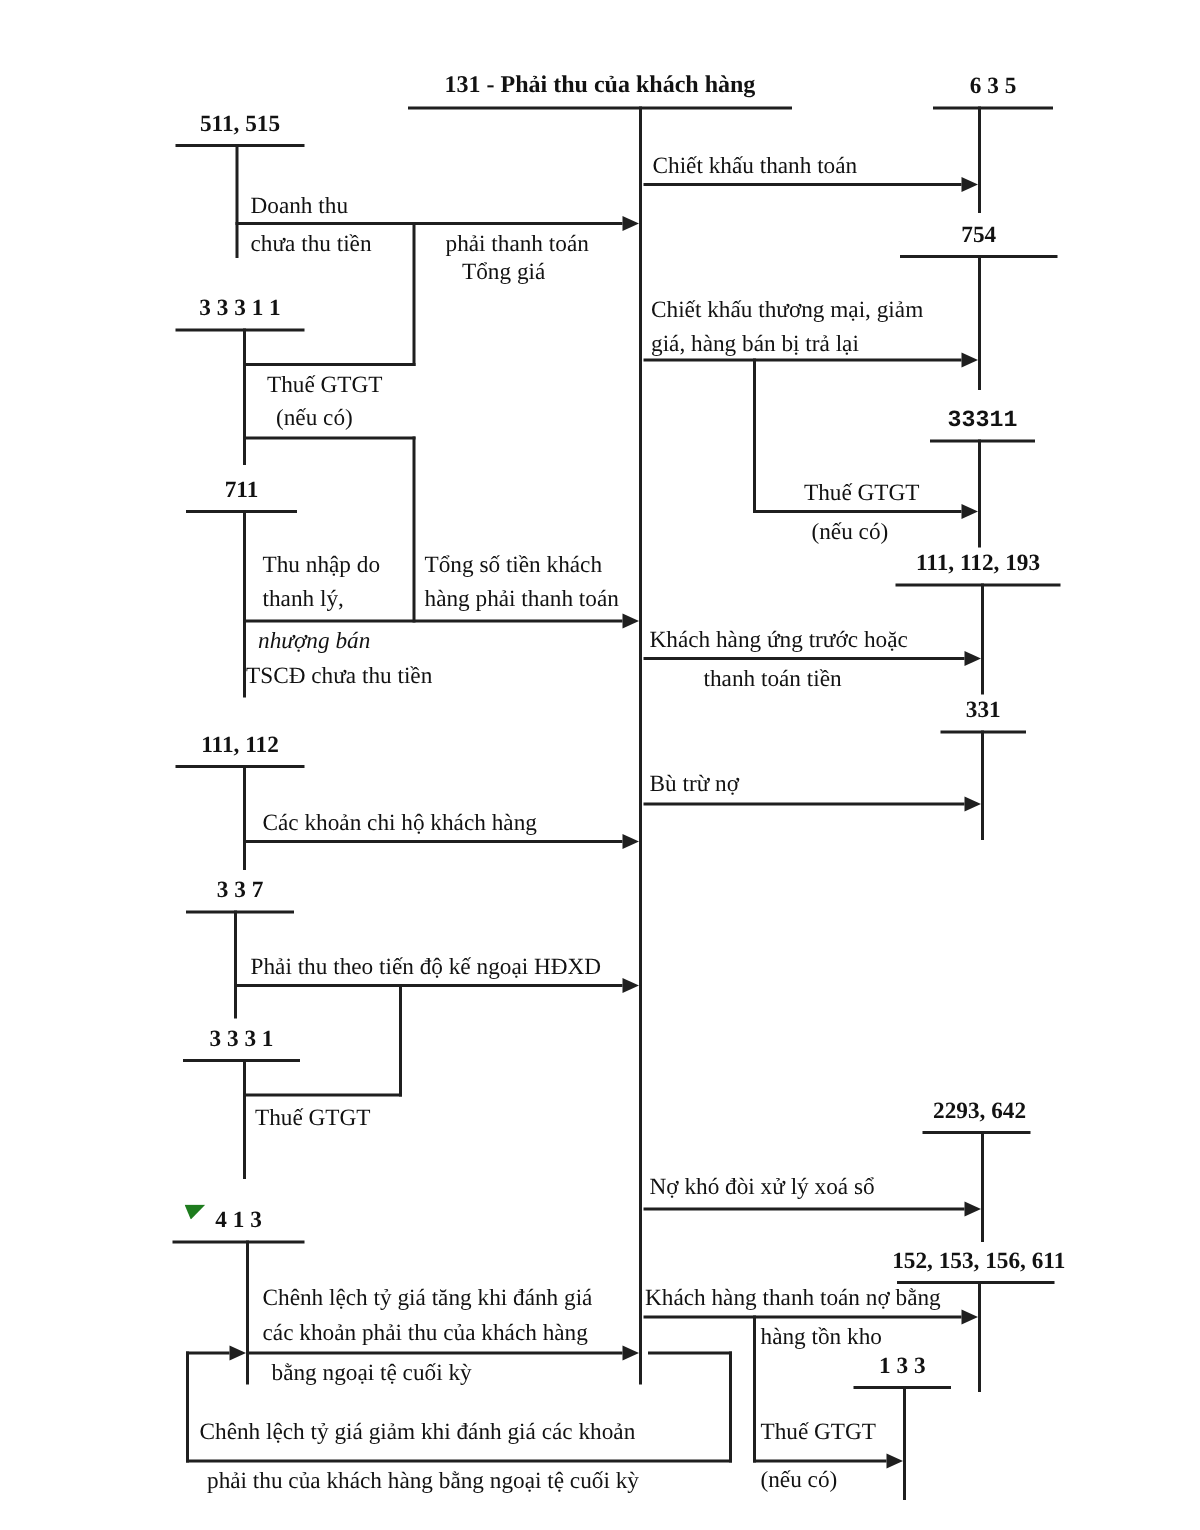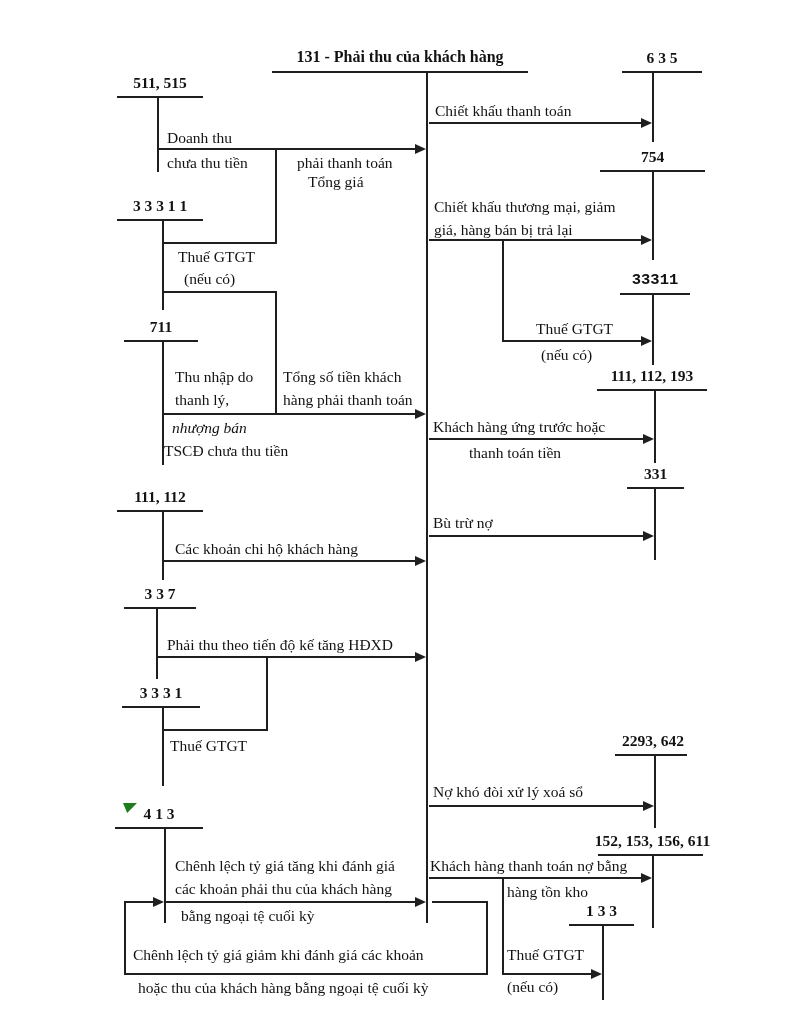--- a/index.html
+++ b/index.html
@@ -108,42 +108,42 @@
   <div class="t" style="left:283px;top:389px;">hàng phải thanh toán</div>
   <div class="h" style="left:162px;top:413px;width:253px;"></div>
   <div class="ah" style="left:415px;top:409px;"></div>
   <div class="t" style="left:172px;top:417px;font-style:italic;">nhượng bán</div>
   <div class="t" style="left:164px;top:440px;">TSCĐ chưa thu tiền</div>
 
   <div class="t" style="left:175px;top:538px;">Các khoản chi hộ khách hàng</div>
   <div class="h" style="left:162px;top:560px;width:253px;"></div>
   <div class="ah" style="left:415px;top:556px;"></div>
 
-  <div class="t" style="left:167px;top:634px;">Phải thu theo tiến độ kế tăng HĐXD</div>
+  <div class="t" style="left:167px;top:634px;">Phải thu theo tiến độ kế ngoại HĐXD</div>
   <div class="h" style="left:156px;top:656px;width:259px;"></div>
   <div class="ah" style="left:415px;top:652px;"></div>
 
   <div class="h" style="left:162px;top:729px;width:106px;"></div>
   <div class="v" style="left:266px;top:656px;height:75px;"></div>
   <div class="t" style="left:170px;top:735px;">Thuế GTGT</div>
 
   <div class="t" style="left:175px;top:855px;">Chênh lệch tỷ giá tăng khi đánh giá</div>
   <div class="t" style="left:175px;top:878px;">các khoản phải thu của khách hàng</div>
   <div class="h" style="left:164px;top:901px;width:251px;"></div>
   <div class="ah" style="left:415px;top:897px;"></div>
   <div class="t" style="left:181px;top:905px;">bằng ngoại tệ cuối kỳ</div>
 
   <div class="h" style="left:432px;top:901px;width:56px;"></div>
   <div class="v" style="left:486px;top:901px;height:74px;"></div>
   <div class="h" style="left:124px;top:973px;width:364px;"></div>
   <div class="v" style="left:124px;top:901px;height:74px;"></div>
   <div class="h" style="left:124px;top:901px;width:29px;"></div>
   <div class="ah" style="left:153px;top:897px;"></div>
   <div class="t" style="left:133px;top:944px;">Chênh lệch tỷ giá giảm khi đánh giá các khoản</div>
-  <div class="t" style="left:138px;top:977px;">hoặc thu của khách hàng bằng ngoại tệ cuối kỳ</div>
+  <div class="t" style="left:138px;top:977px;">phải thu của khách hàng bằng ngoại tệ cuối kỳ</div>
 
   <div class="t" style="left:435px;top:100px;">Chiết khấu thanh toán</div>
   <div class="h" style="left:429px;top:122px;width:212px;"></div>
   <div class="ah" style="left:641px;top:118px;"></div>
 
   <div class="t" style="left:434px;top:196px;">Chiết khấu thương mại, giảm</div>
   <div class="t" style="left:434px;top:219px;">giá, hàng bán bị trả lại</div>
   <div class="h" style="left:429px;top:239px;width:212px;"></div>
   <div class="ah" style="left:641px;top:235px;"></div>
   <div class="v" style="left:502px;top:239px;height:103px;"></div>

